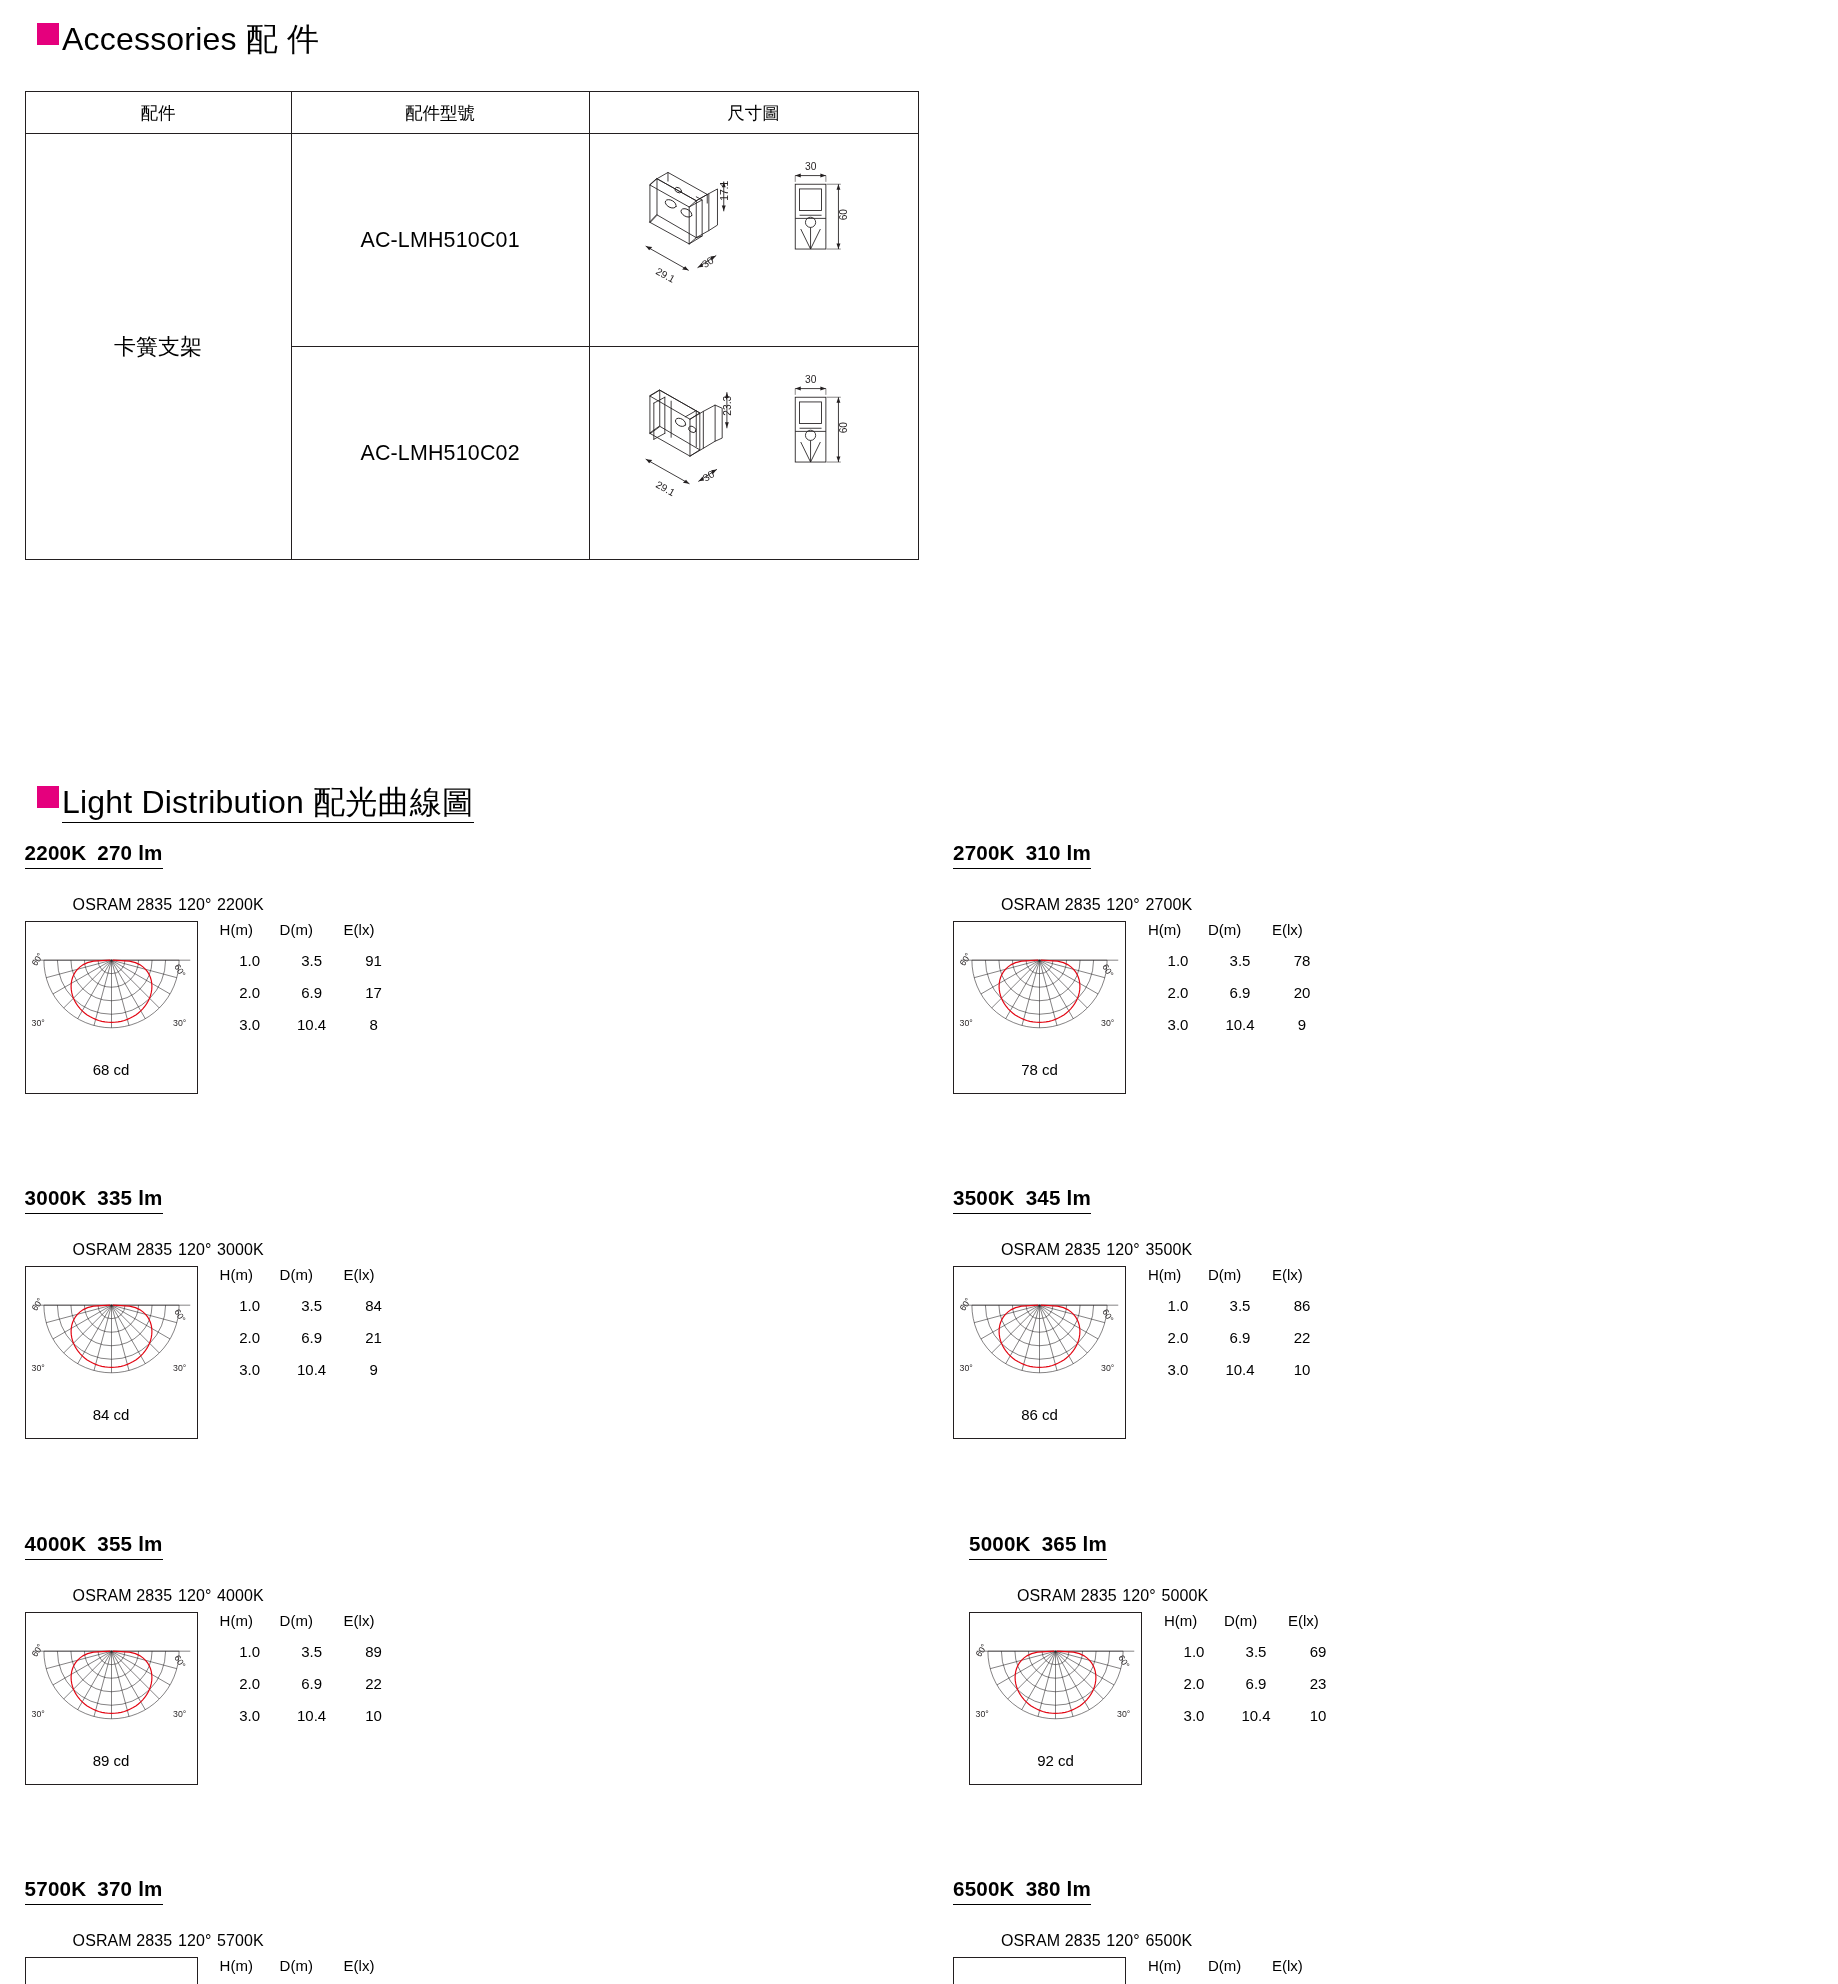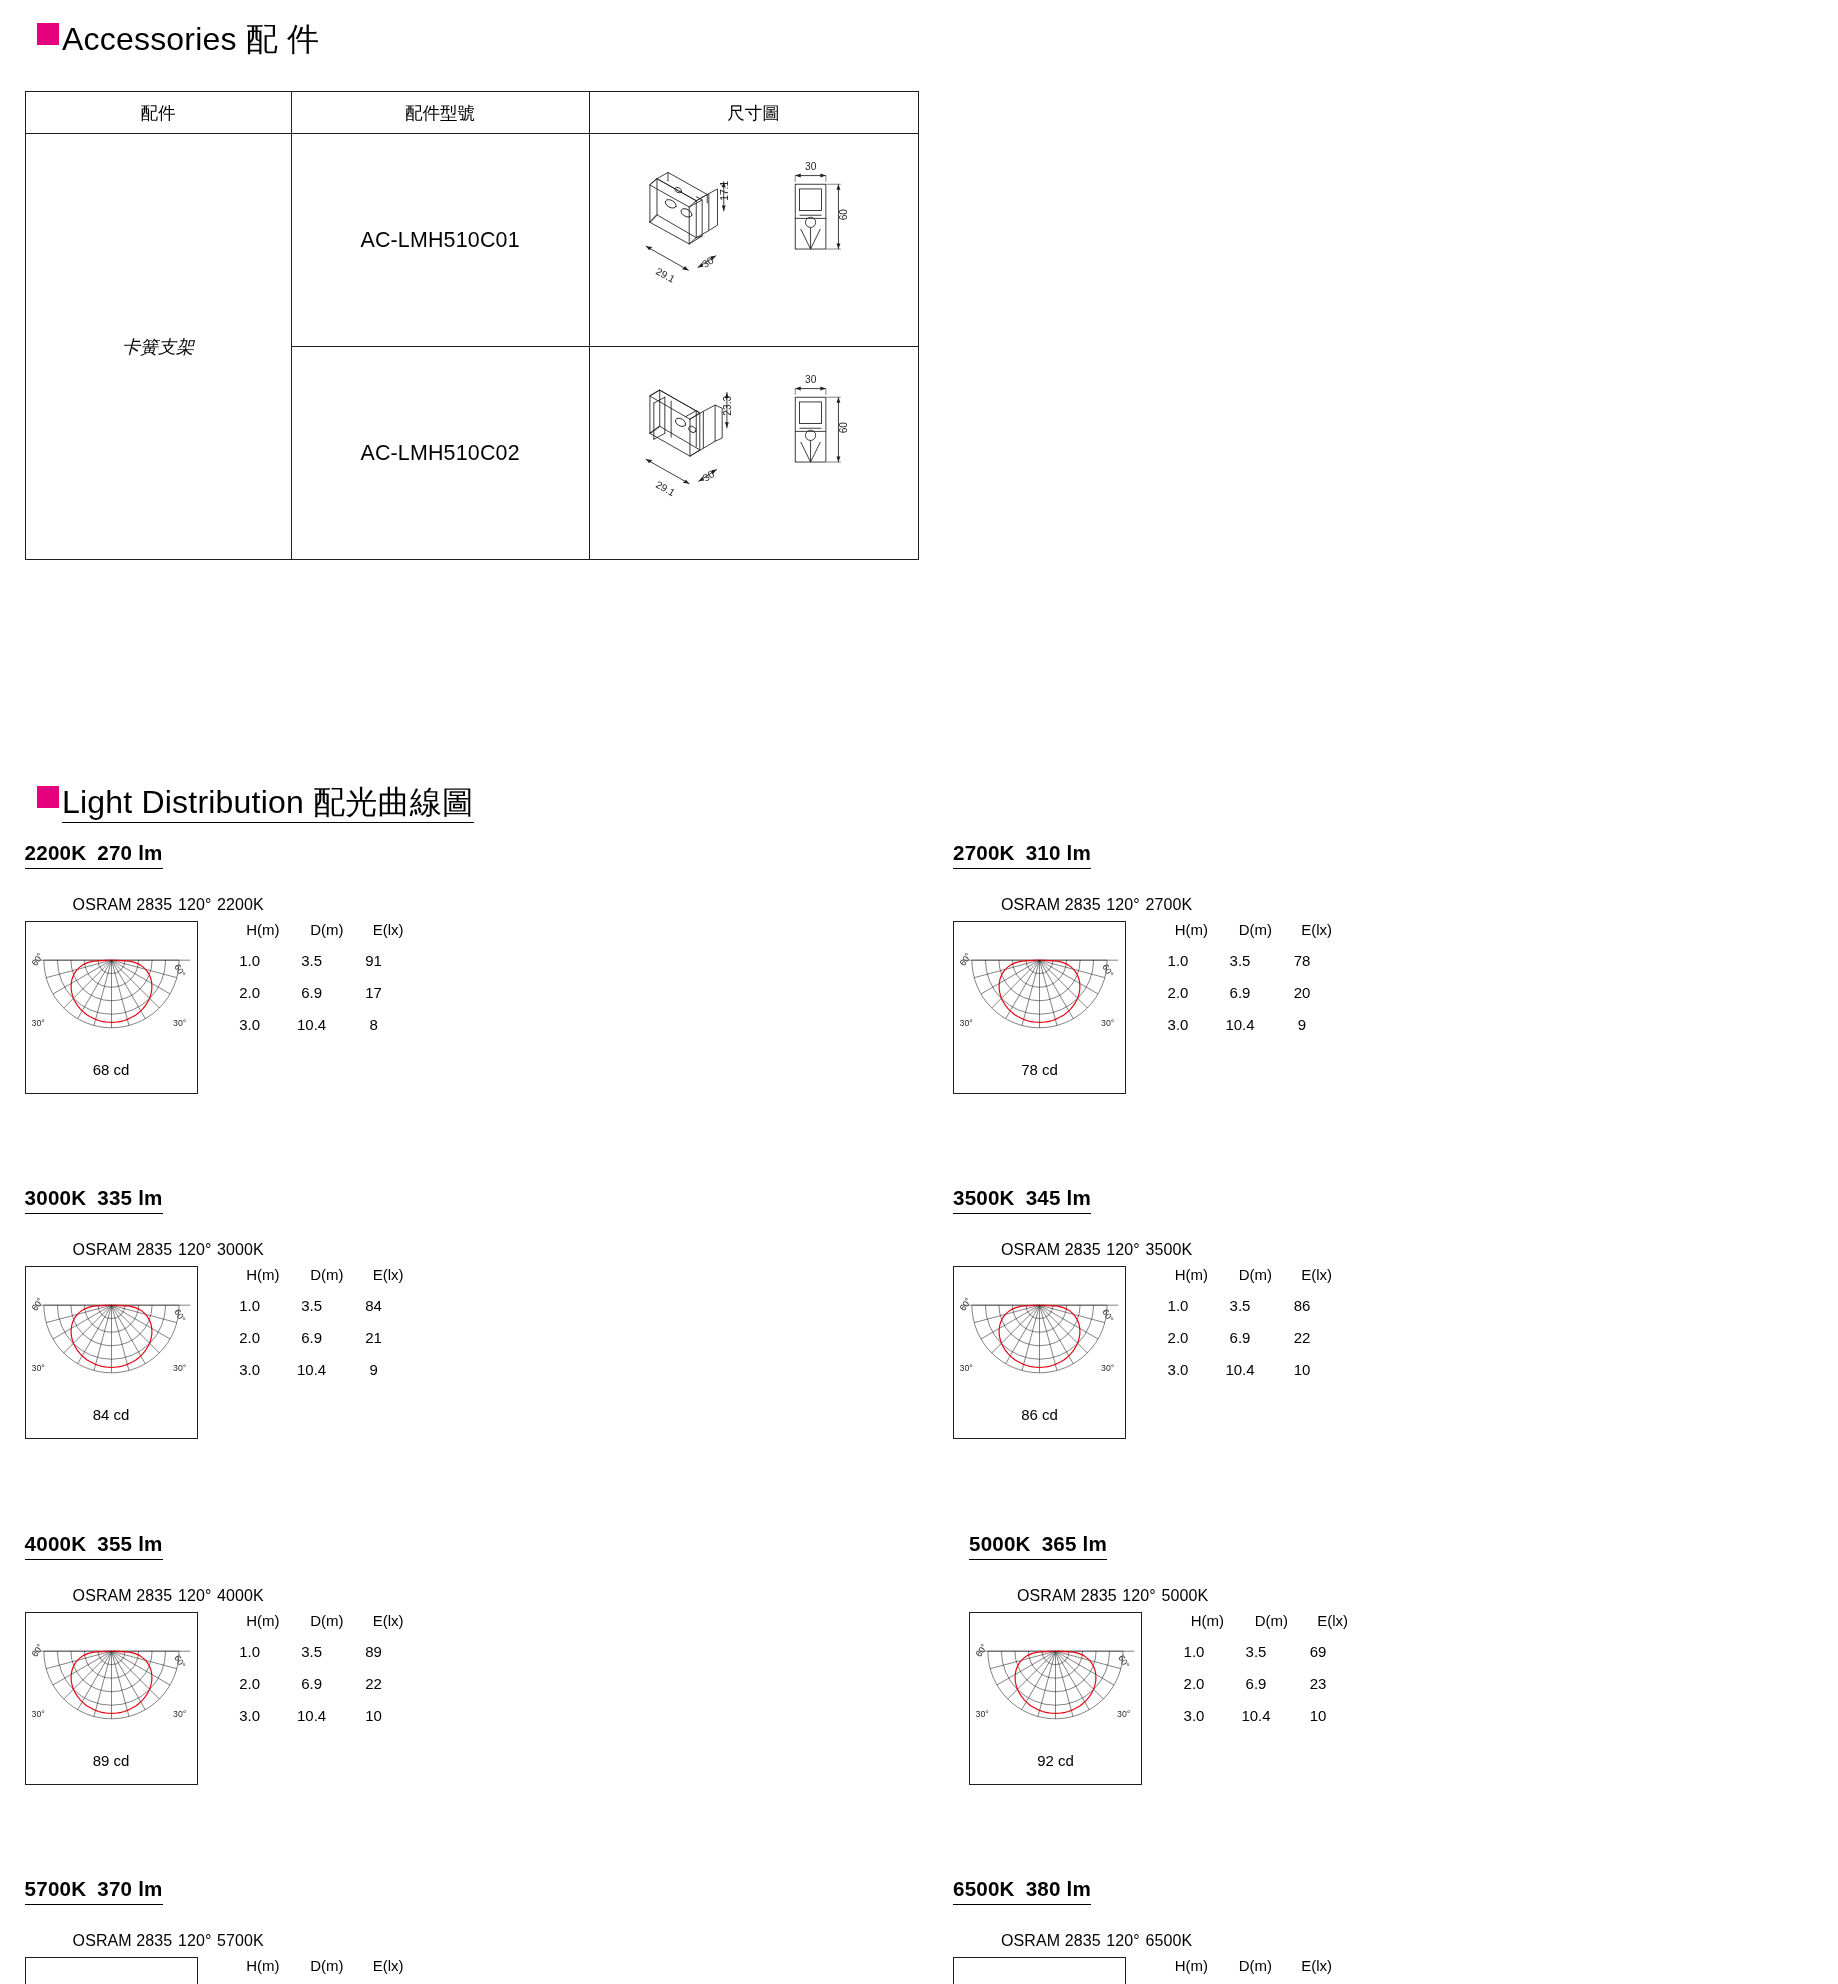--- a/index.html
+++ b/index.html
@@ -77,22 +77,21 @@
     font-size: 17.5px;
   }
   .acc-table col.c1 { width: 266px; }
   .acc-table col.c2 { width: 298px; }
   .acc-table col.c3 { width: 329px; }
   .acc-cell-model {
     font-size: 21.4px;
     letter-spacing: 0.2px;
   }
   .acc-cell-name {
-    font-size: 18px;
-    font-style: italic;
+    font-size: 22px;
   }
   .acc-row td { height: 210px; }
 
   .dimfig {
     width: 100%;
     height: 100%;
     display: block;
   }
 
   
@@ -140,21 +139,21 @@
     font-size: 15px;
   }
   .ld-table {
     margin-left: 22px;
     border-collapse: collapse;
     font-size: 15px;
   }
   .ld-table th {
     font-weight: 400;
     padding: 0 0 13.5px 0;
-    text-align: right;
+    text-align: left;
     white-space: nowrap;
   }
   .ld-table td {
     text-align: center;
     padding: 0 0 15px 0;
     white-space: nowrap;
   }
   .ld-table th.ch, .ld-table td.ch { width: 60px; }
   .ld-table th.cd, .ld-table td.cd { width: 64px; }
   .ld-table th.ce, .ld-table td.ce { width: 60px; }

